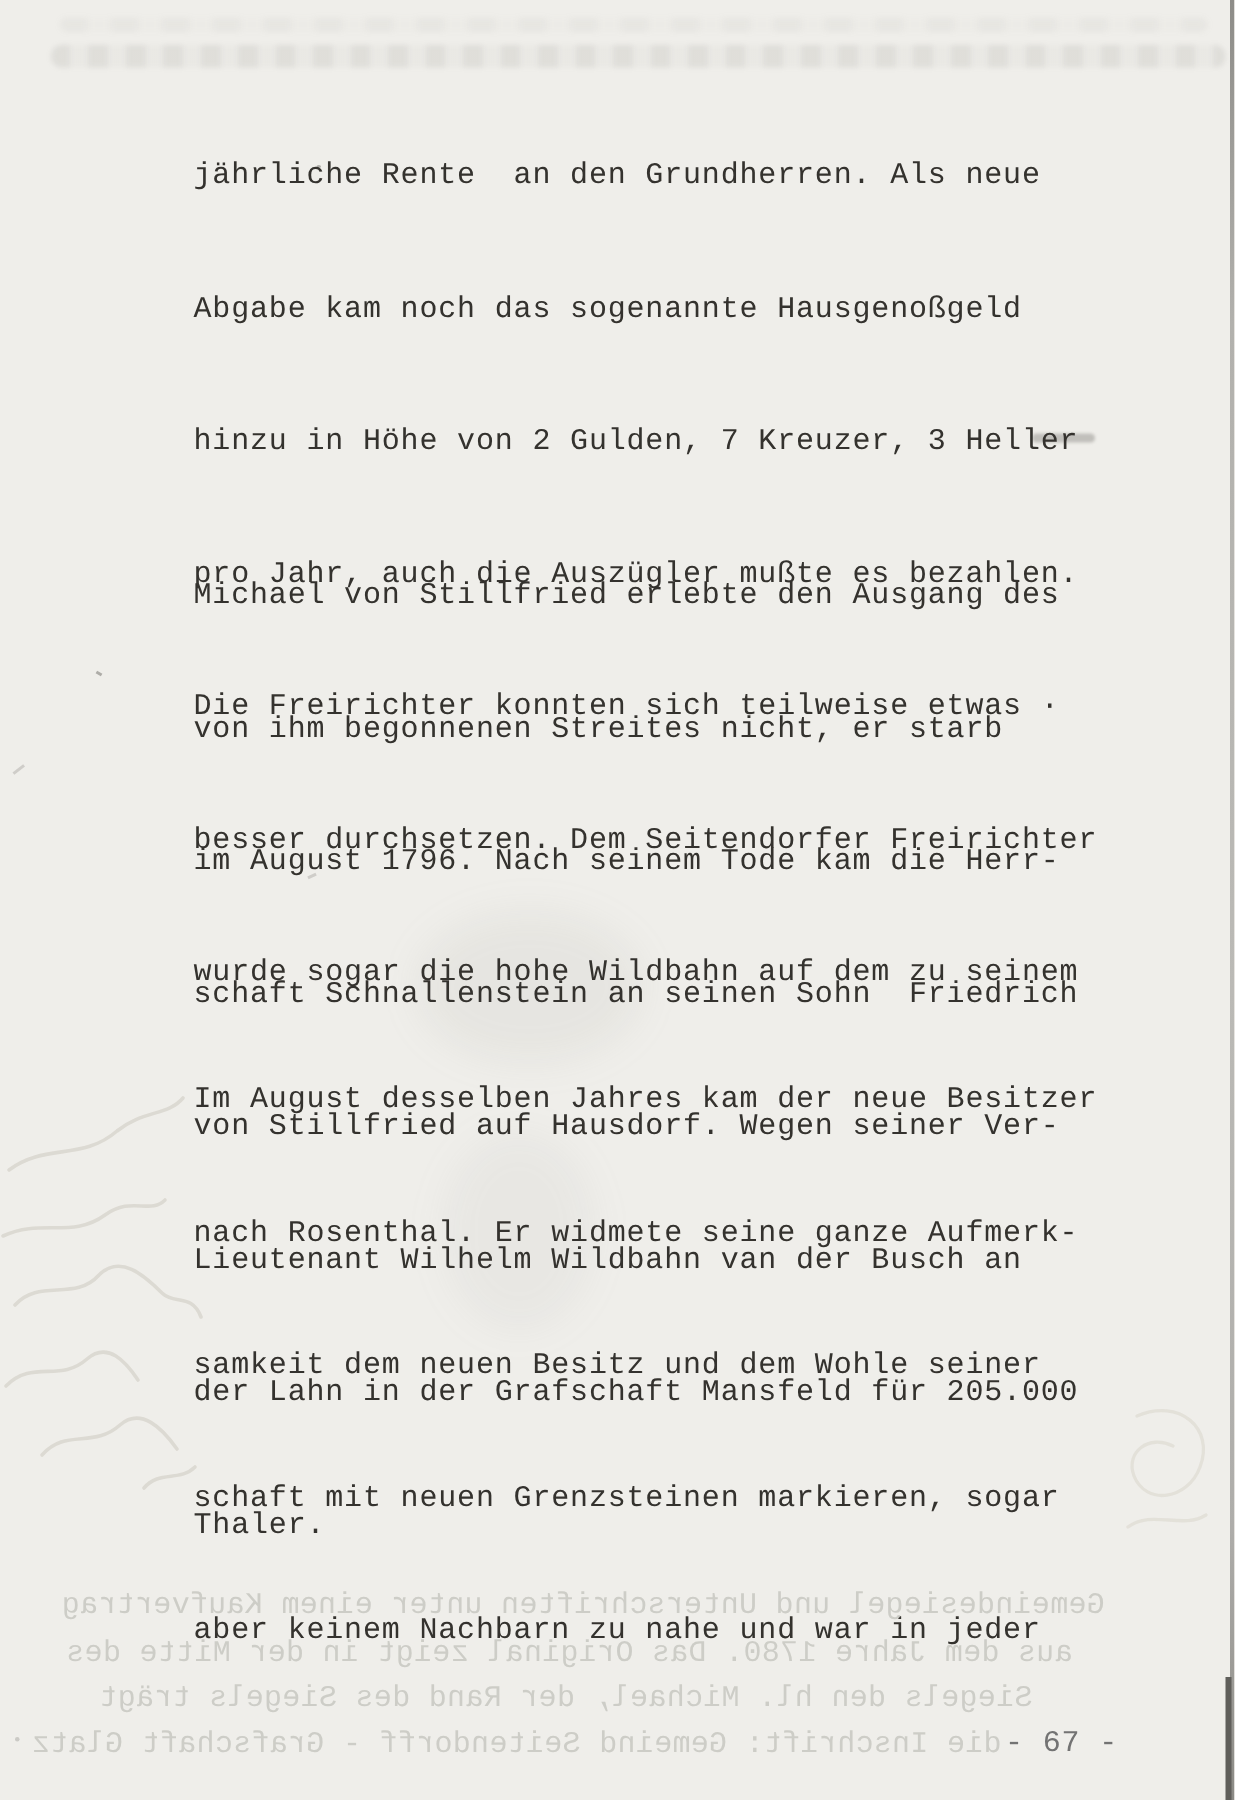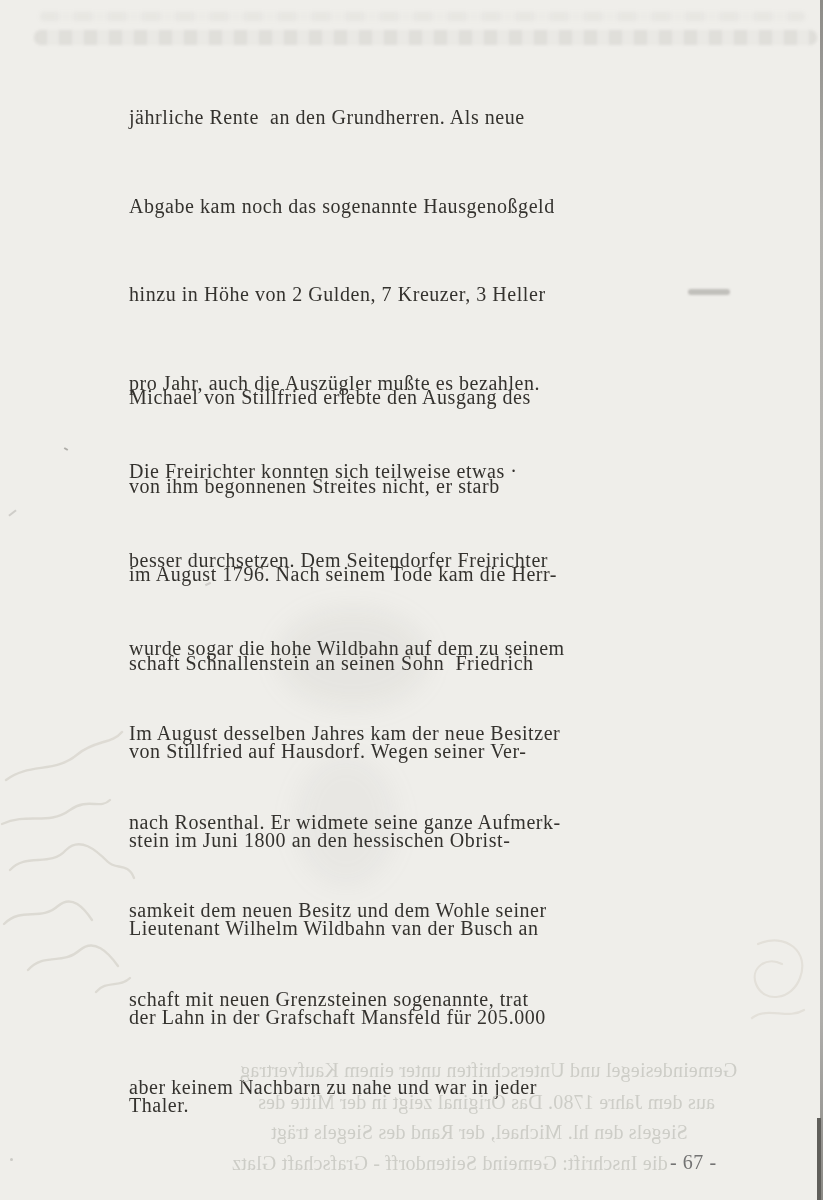--- a/index.html
+++ b/index.html
@@ -4,21 +4,21 @@
 <style>
   html,body{margin:0;padding:0;background:#e9e8e4;}
   .page{
     position:relative;
     width:823px;height:1200px;
     overflow:hidden;
     background-color:#efeeea;
     background-image:
       linear-gradient(90deg, #f1f0ec 0px, #f8f7f4 60px, #f9f8f5 330px, #efeeeb 420px, #eeedea 700px, #ececе8 823px),
       linear-gradient(180deg, rgba(255,255,255,0.25) 0%, rgba(255,255,255,0) 8%, rgba(0,0,0,0.012) 60%, rgba(0,0,0,0.02) 100%);
-    font-family:Liberation Serif, serif;
+    font-family:Liberation Mono, monospace;
   }
   
   .para{
     position:absolute;left:129px;
     color:#34322e;
     font-size:20px;line-height:29.5px;letter-spacing:0.55px;
     white-space:pre;
   }
   .p1{top:44px}
   .p2{top:324px}
@@ -128,31 +128,30 @@
     <div class="line">besser durchsetzen. Dem Seitendorfer Freirichter</div>
     <div class="line">wurde sogar die hohe Wildbahn auf dem zu seinem</div>
   </div>
 
   <div class="para p2">
     <div class="line">Michael von Stillfried erlebte den Ausgang des</div>
     <div class="line">von ihm begonnenen Streites nicht, er starb</div>
     <div class="line">im August 1796. Nach seinem Tode kam die Herr-</div>
     <div class="line">schaft Schnallenstein an seinen Sohn  Friedrich</div>
     <div class="line">von Stillfried auf Hausdorf. Wegen seiner Ver-</div>
-    <div class="line">stein im Juni 1800 an den hessischen Obrist-</div>
     <div class="line">Lieutenant Wilhelm Wildbahn van der Busch an</div>
     <div class="line">der Lahn in der Grafschaft Mansfeld für 205.000</div>
     <div class="line">Thaler.</div>
   </div>
 
   <div class="para p3">
     <div class="line">Im August desselben Jahres kam der neue Besitzer</div>
     <div class="line">nach Rosenthal. Er widmete seine ganze Aufmerk-</div>
     <div class="line">samkeit dem neuen Besitz und dem Wohle seiner</div>
-    <div class="line">schaft mit neuen Grenzsteinen sogenannte, trat</div>
+    <div class="line">schaft mit neuen Grenzsteinen markieren, sogar</div>
     <div class="line">aber keinem Nachbarn zu nahe und war in jeder</div>
     
     
     
     
     
     
   </div>
 
   <div class="ghost-line g1">Gemeindesiegel und Unterschriften unter einem Kaufvertrag</div>

